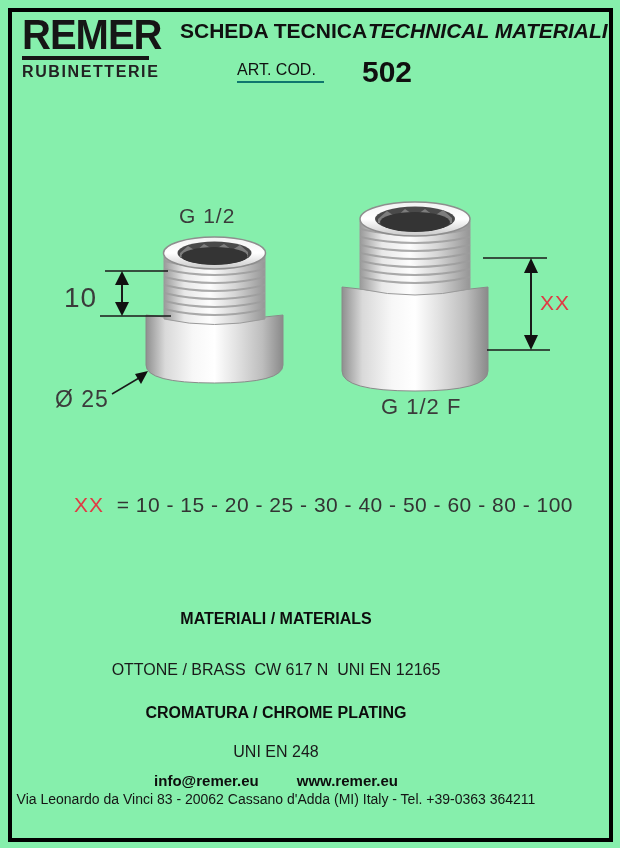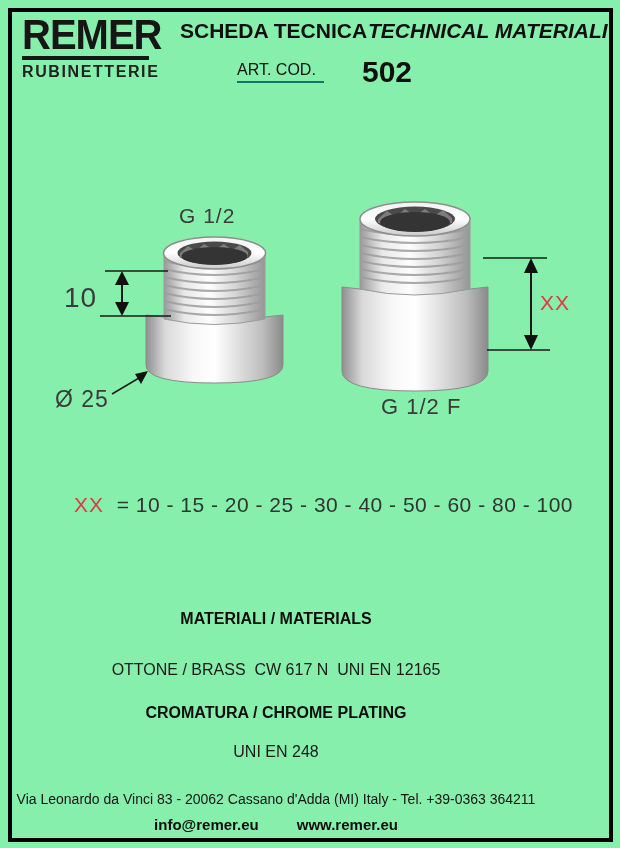--- a/index.html
+++ b/index.html
@@ -28,21 +28,21 @@
   .formula{left:74px;top:493px;font-size:21px;color:#333;letter-spacing:0.5px;white-space:pre;}
   .formula .red{letter-spacing:1px;}
   
   .center-line{left:0;width:552px;text-align:center;}
   .mat-h{top:610px;font-size:16px;font-weight:bold;color:#0d0d0d;}
   .mat-b{top:648px;font-size:16px;color:#1a1a1a;white-space:pre;margin-top:13px;}
   .plat-h{top:704px;font-size:16px;font-weight:bold;color:#0d0d0d;}
   .plat-b{top:743px;font-size:16px;color:#1a1a1a;}
   
   .addr{top:791px;font-size:14px;color:#141414;}
-  .contact{top:816px;font-size:15px;font-weight:bold;color:#0d0d0d;}
+  .contact{top:772px;font-size:15px;font-weight:bold;color:#0d0d0d;}
   .contact .gap{display:inline-block;width:38px;}
   .overlay{left:0;top:0;pointer-events:none;}
 </style>
 </head>
 <body>
 
 <div class="page">
   <div class="sheet-border"></div>
 
   <div class="abs logo-main">REMER</div>

